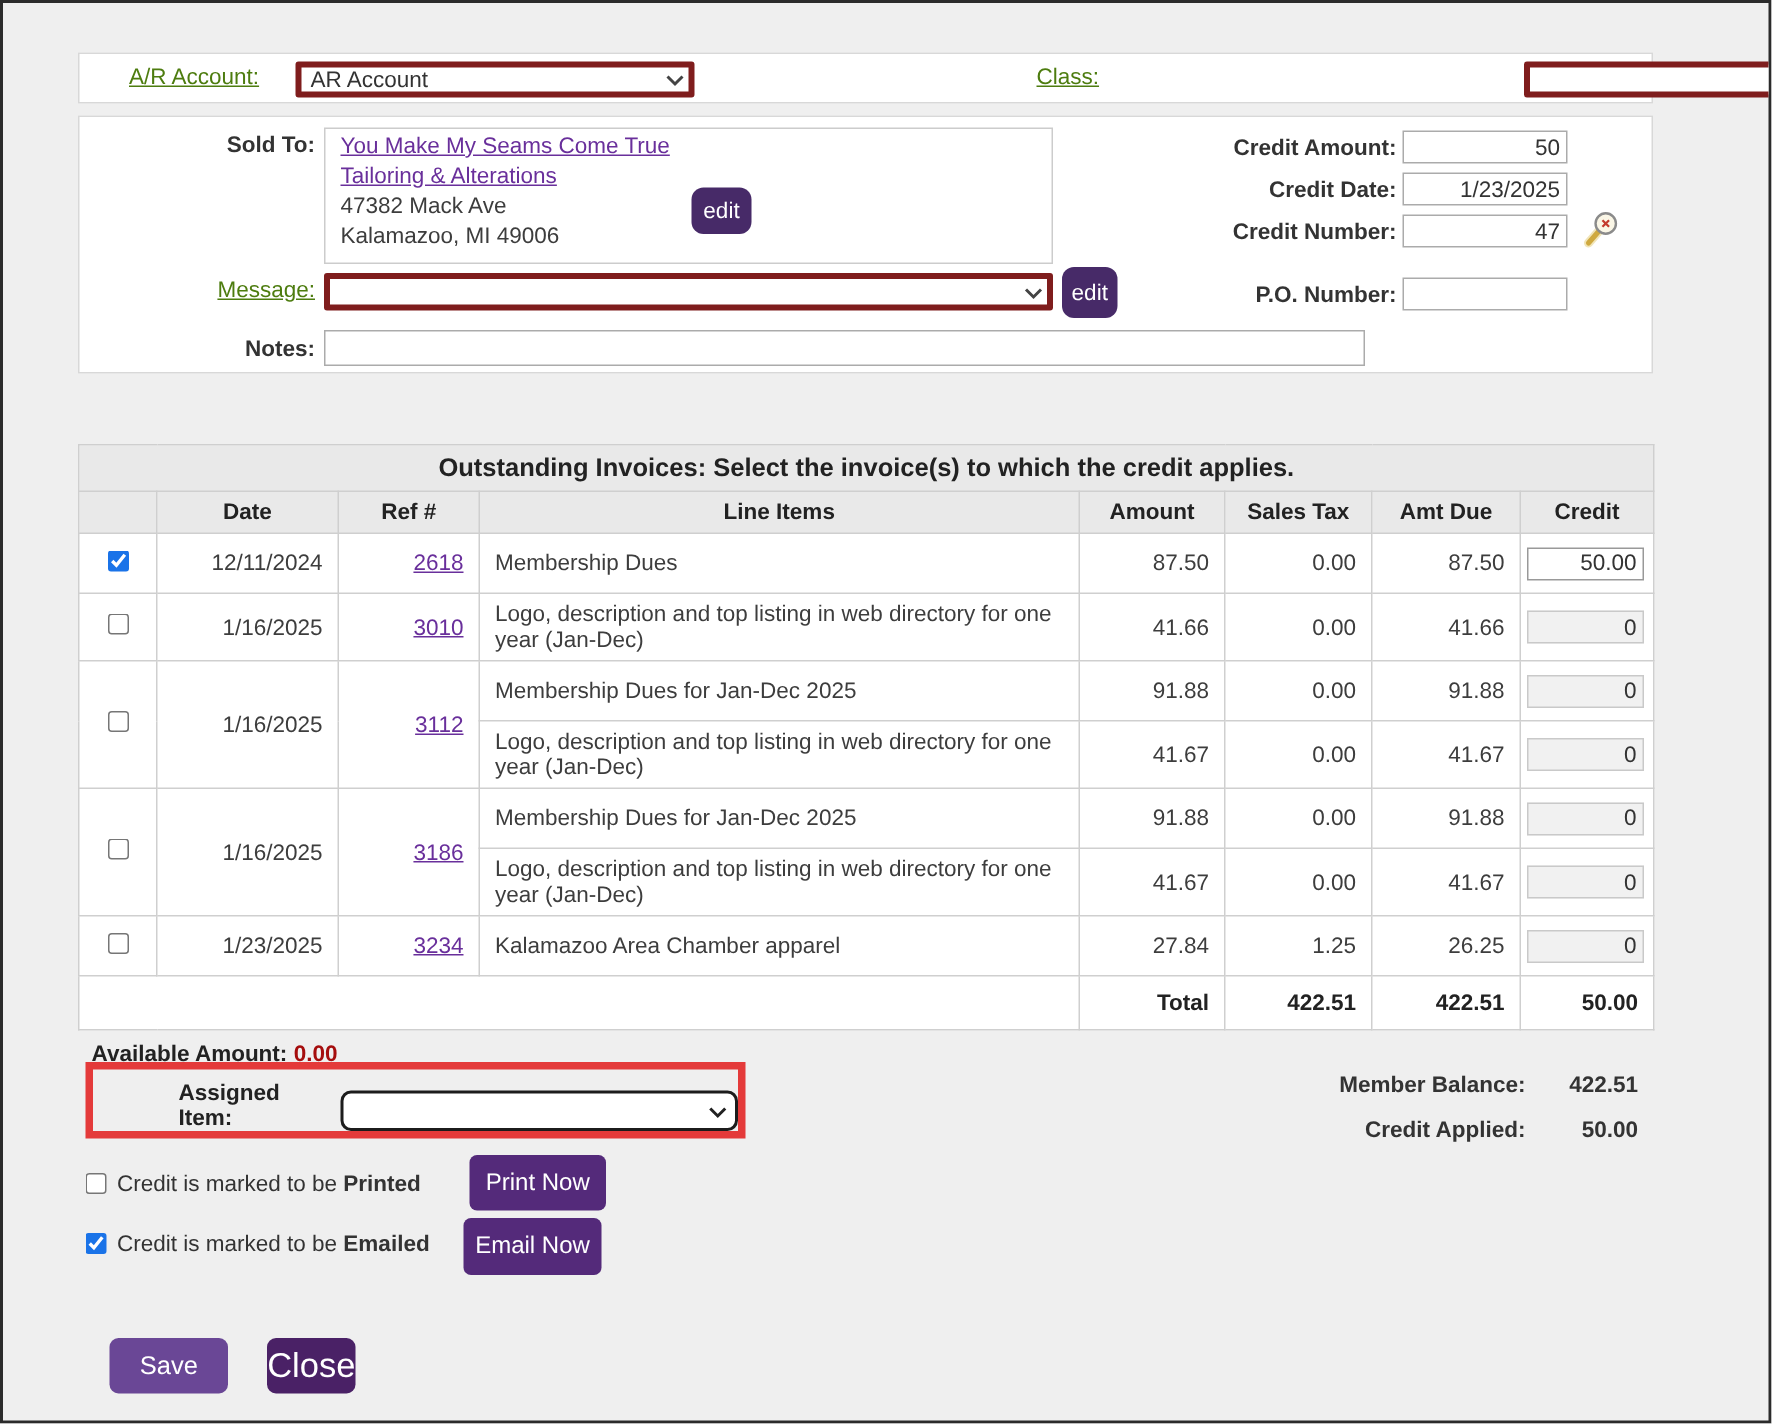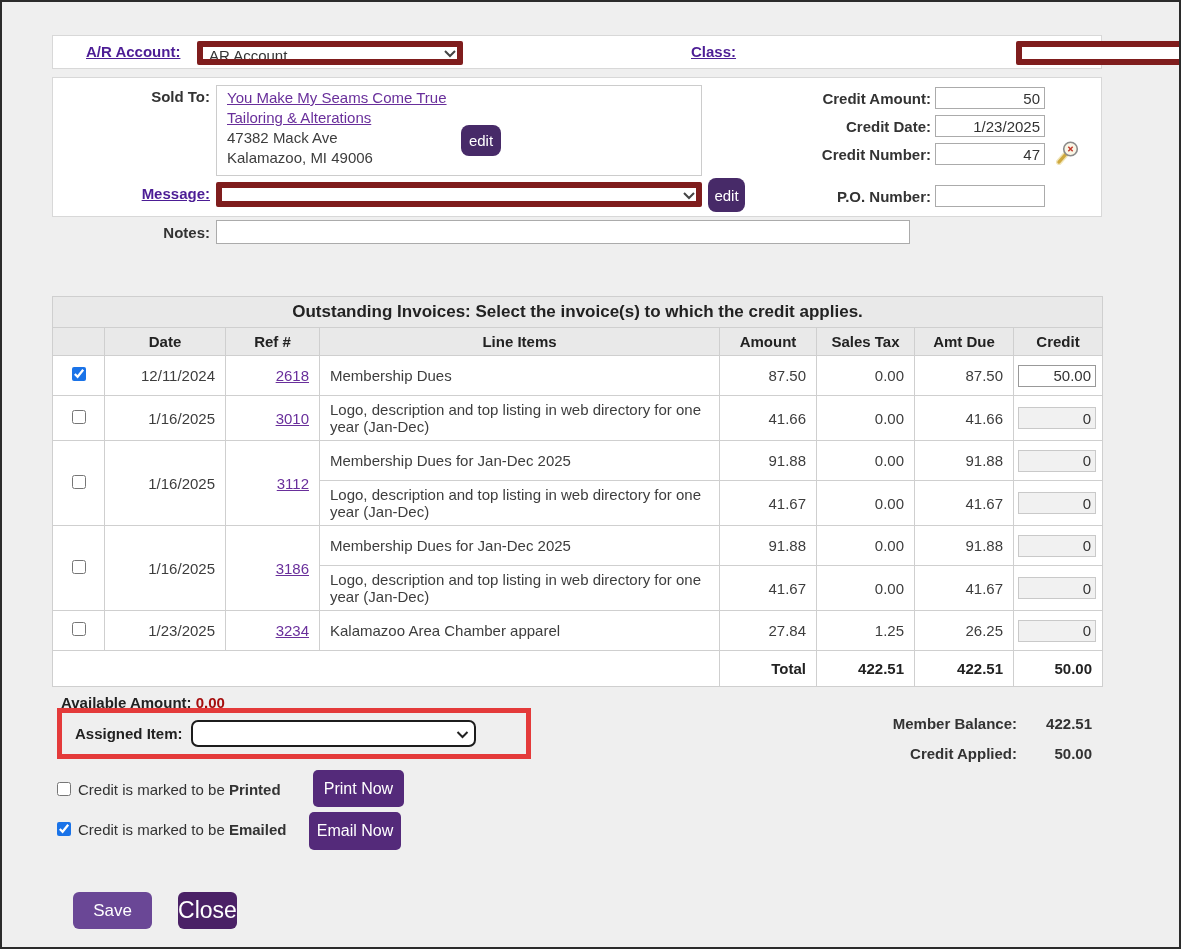--- a/index.html
+++ b/index.html
@@ -5,27 +5,27 @@
   * { box-sizing: border-box; margin: 0; padding: 0; }
   html,body { background:#efefef; }
   body { font-family:"Liberation Sans", sans-serif; font-size:15px; color:#3d3d3d; }
   .viewport { position:relative; width:1181px; height:949px; background:#efefef;
               border:2px solid #2b2b2b; overflow:hidden; }
 
   .panel { position:absolute; background:#fff; border:1px solid #d8d8d8; }
   .abs { position:absolute; }
   .lbl { font-weight:bold; color:#333; }
   .r { text-align:right; }
-  .plink { color:#4c1d95; font-weight:bold; text-decoration:underline; cursor:pointer; }
+  .plink { color:#4d7c0f; font-weight:normal; text-decoration:underline; cursor:pointer; }
   a.ref { color:#692f9b; text-decoration:underline; cursor:pointer; }
 
   
   .selwrap { position:relative; display:inline-block; }
   select.sel { -webkit-appearance:none; appearance:none; width:100%; height:100%;
-    border:6px solid #7f1d1d; background:#fff; border-radius:2px;
+    border:4px solid #7f1d1d; background:#fff; border-radius:2px;
     font-family:"Liberation Sans",sans-serif; font-size:15px; color:#333;
     padding:0 24px 0 6px; }
   .selwrap svg.chev { position:absolute; right:7px; top:50%; margin-top:-3px; pointer-events:none; }
   select.sel-black { border:2px solid #1c1c1c; border-radius:7px; }
 
   
   input[type=text] { border:1px solid #ababab; background:#fff; font-family:"Liberation Sans",sans-serif;
     font-size:15px; color:#333; padding:0 4px; }
   input.credit-field { width:110px; height:22px; text-align:right; }
   input.notes { width:694px; height:24px; }
@@ -55,22 +55,22 @@
   table.inv td.mid { vertical-align:middle; }
   table.inv td.credit-cell { padding:3px 6px 3px 4px; text-align:right; }
   table.inv input.cred { width:78px; height:22px; text-align:right; border:1px solid #999; }
   table.inv input.cred.off { background:#f1f1f1; border-color:#c9c9c9; }
   table.inv tr.total td { font-weight:bold; color:#222; height:36px; }
 
   input[type=checkbox] { width:14px; height:14px; accent-color:#1a73e8; cursor:pointer; }
 
   
   .avail-val { color:#a50d0d; font-weight:bold; }
-  .redbox { position:absolute; left:55px; top:706px; width:474px; height:51px;
-    border:5px solid #e43a3a; display:flex; align-items:center; }
+  .redbox { position:absolute; left:55px; top:706px; width:440px; height:51px;
+    border:5px solid #e43a3a; display:flex; align-items:flex-end;padding-left:44px; }
   .summary { position:absolute; left:845px; top:699px; width:245px; font-weight:bold; color:#333;margin-top:14px; }
   .summary .row { display:flex; margin-bottom:13px; }
   .summary .slbl { width:170px; text-align:right; }
   .summary .sval { width:75px; text-align:right; }
   .mark-row { position:absolute; left:55px; height:38px; display:flex; align-items:center; color:#333; }
   .mark-row label { margin-left:7px; cursor:default; }
 </style>
 </head>
 <body>
 
@@ -86,21 +86,21 @@
           <path d="M1 1l5 5 5-5" fill="none" stroke="#444" stroke-width="2"></path>
         </svg>
     </span>
     <span class="abs plink" style="left:638px; top:7px;">Class:</span>
     <span class="selwrap abs" style="left:693px; top:5px; width:267px; height:24px;">
       <select class="sel"><option></option></select>
       
     </span>
   </div>
 
-  <div class="panel" style="left:50px; top:75px; width:1050px; height:140px;">
+  <div class="panel" style="left:50px; top:75px; width:1050px; height:172px;">
 
     <span class="abs lbl r" style="left:57px; top:10px; width:100px;">Sold To:</span>
 
     <div class="soldto">
       <span class="name">You Make My Seams Come True</span>
       <span class="name">Tailoring &amp; Alterations</span>
       <span class="addr">47382 Mack Ave</span>
       <span class="addr">Kalamazoo, MI 49006</span>
       <button class="btn btn-edit abs" style="left:244px; top:39px; width:40px; height:31px;">edit</button>
     </div>

